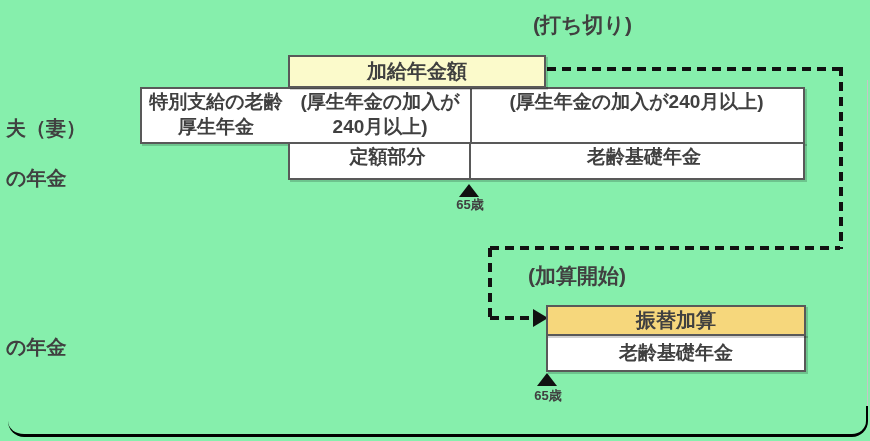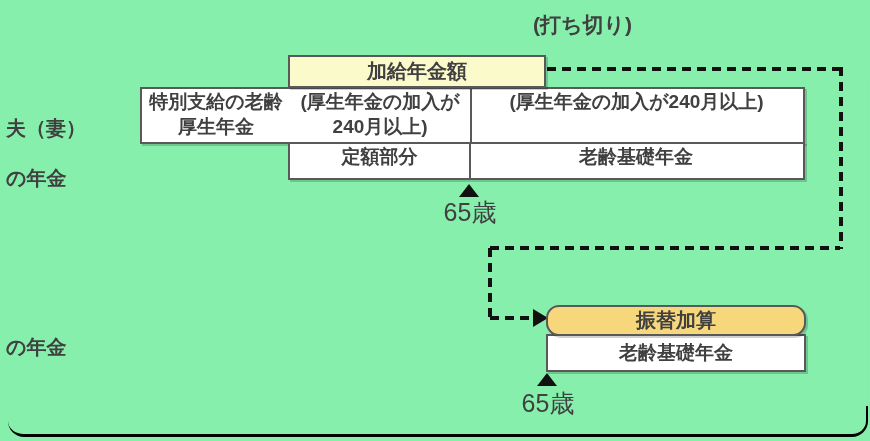--- a/index.html
+++ b/index.html
@@ -24,21 +24,21 @@
   .box.yellow{background:var(--pale-yellow,#FBFACB);}
   .box.gold{background:var(--gold,#F6D77C);}
   .single-line{font-size:20px;font-weight:600;display:flex;align-items:center;justify-content:center;}
   .row{position:absolute;box-sizing:border-box;border:2px solid var(--box-border,#595959);background:#fff;box-shadow:2px 2px 0 rgba(0,0,0,0.18);display:flex;}
   .cell{flex:0 0 auto;display:flex;flex-direction:row;justify-content:center;text-align:center;font-size:19px;line-height:25px;font-weight:600;}
   .divider{position:absolute;top:0;bottom:0;width:2px;background:var(--box-border,#595959);}
   .dash-h{position:absolute;height:4px;background:repeating-linear-gradient(90deg,var(--dash,#111) 0 9px,transparent 9px 15px);}
   .dash-v{position:absolute;width:4px;background:repeating-linear-gradient(180deg,var(--dash,#111) 0 9px,transparent 9px 15px);}
   .tri-up{position:absolute;width:0;height:0;border-left:10px solid transparent;border-right:10px solid transparent;border-bottom:13px solid var(--dash,#111);}
   .arrow-right{position:absolute;width:0;height:0;border-top:9px solid transparent;border-bottom:9px solid transparent;border-left:15px solid var(--dash,#111);}
-  .age{position:absolute;font-size:25px;font-weight:400;width:60px;text-align:center;}
+  .age{position:absolute;font-size:13px;font-weight:700;width:60px;text-align:center;}
   .bottom-frame{
     position:absolute;left:8px;right:2px;bottom:4px;height:28px;
     border-bottom:3px solid var(--frame,#000);
     border-right:2px solid var(--frame,#000);
     border-bottom-left-radius:16px;border-bottom-right-radius:16px;
   }
   .right-edge{position:absolute;right:2px;top:80px;bottom:30px;width:1px;background:#c6c6c6;}
 </style>
 </head>
 <body>
@@ -61,45 +61,46 @@
       <span>特別支給の老齢厚生年金</span>
       <span class="sub">(厚生年金の加入が240月以上)</span>
     </div>
     <div class="divider" style="left:328px;"></div>
     <div class="cell" style="width:333px;">
       <span class="sub">(厚生年金の加入が240月以上)</span>
     </div>
   </div>
 
   <div class="row" style="left:288px;top:142px;width:517px;height:38px;z-index:2;">
-    <div class="cell" style="width:179px;justify-content:center;">
+    <div class="cell" style="width:179px;justify-content:center;padding-left:8px;">
       <span>定額部分</span>
     </div>
     <div class="divider" style="left:179px;"></div>
     <div class="cell" style="width:334px;justify-content:center;">
       <span>老齢基礎年金</span>
     </div>
   </div>
 
   <div class="tri-up" style="left:459px;top:184px;"></div>
   <div class="age" style="left:440px;top:196px;">65歳</div>
 
   <div class="dash-h" style="left:547px;top:67px;width:296px;"></div>
   <div class="dash-v" style="left:839px;top:67px;height:182px;"></div>
   <div class="dash-h" style="left:490px;top:246px;width:350px;"></div>
   <div class="dash-v" style="left:488px;top:248px;height:71px;"></div>
   <div class="dash-h" style="left:490px;top:316px;width:45px;"></div>
   <div class="arrow-right" style="left:533px;top:309px;"></div>
 
+  <div class="lbl paren-label" style="left:528px;top:264px;">(加算開始)</div>
 
   <div class="lbl side-label" style="left:6px;top:310px;">
     <span class="line">の年金</span>
   </div>
 
-  <div class="box gold single-line" style="left:546px;top:305px;width:260px;height:31px;z-index:2;border-radius:13px;">
+  <div class="box gold single-line" style="left:546px;top:305px;width:260px;height:31px;z-index:2;">
     <span>振替加算</span>
   </div>
 
   <div class="box single-line" style="left:546px;top:334px;width:260px;height:38px;font-size:19px;">
     <span>老齢基礎年金</span>
   </div>
 
   <div class="tri-up" style="left:537px;top:373px;"></div>
   <div class="age" style="left:518px;top:387px;">65歳</div>
 

